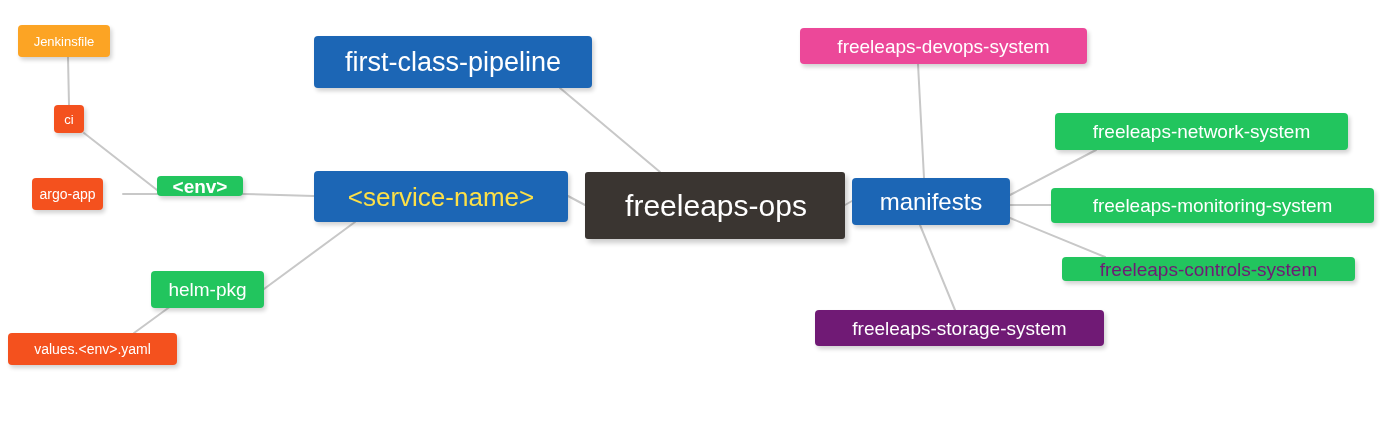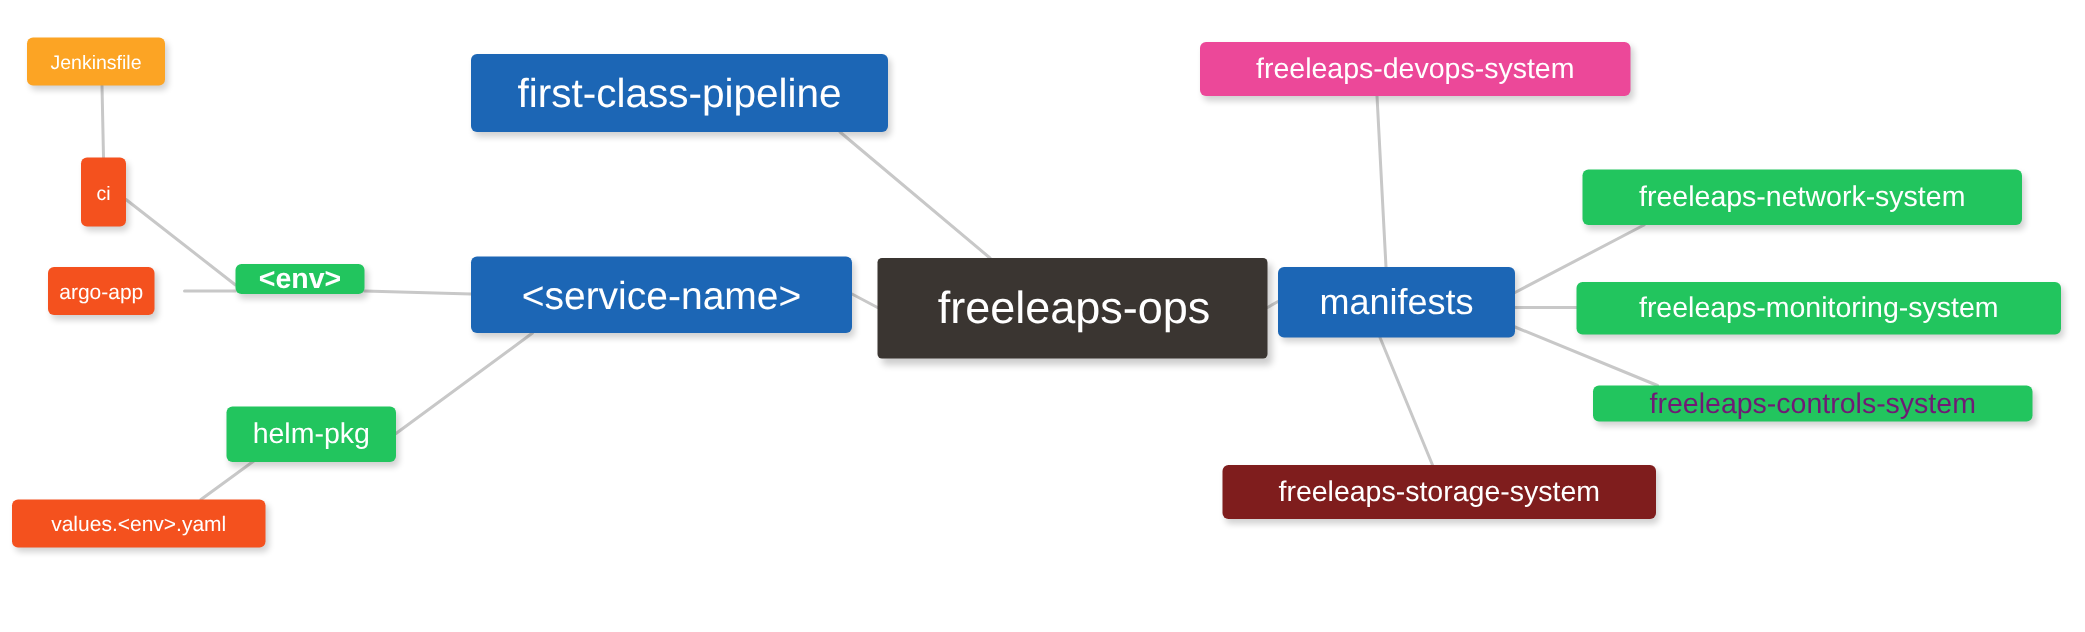--- a/index.html
+++ b/index.html
@@ -75,57 +75,57 @@
       <line x1="1010" y1="195" x2="1096" y2="150" stroke="#c8c8c8" stroke-width="2" stroke-linecap="round"></line>
       <line x1="1010" y1="205" x2="1051" y2="205" stroke="#c8c8c8" stroke-width="2" stroke-linecap="round"></line>
       <line x1="1010" y1="218" x2="1105" y2="257" stroke="#c8c8c8" stroke-width="2" stroke-linecap="round"></line>
       <line x1="920" y1="225" x2="955" y2="310" stroke="#c8c8c8" stroke-width="2" stroke-linecap="round"></line>
     </svg>
 
   <div id="node-layer">
       <div class="mm-node root" style="left: 585px; top: 172px; width: 260px; height: 67px; background: rgb(58, 53, 49); color: rgb(255, 255, 255); font-size: 30px;">
         <span class="mm-label">freeleaps-ops</span>
       </div>
-      <div class="mm-node" style="left: 314px; top: 171px; width: 254px; height: 51px; background: rgb(28, 102, 181); color: #ffffff; font-size: 26px;">
+      <div class="mm-node" style="left: 314px; top: 171px; width: 254px; height: 51px; background: rgb(28, 102, 181); color: #fde047; font-size: 26px;">
         <span class="mm-label">&lt;service-name&gt;</span>
       </div>
       <div class="mm-node" style="left: 314px; top: 36px; width: 278px; height: 52px; background: rgb(28, 102, 181); color: rgb(255, 255, 255); font-size: 27px;">
         <span class="mm-label">first-class-pipeline</span>
       </div>
       <div class="mm-node" style="left: 852px; top: 178px; width: 158px; height: 47px; background: rgb(28, 102, 181); color: rgb(255, 255, 255); font-size: 24px;">
         <span class="mm-label">manifests</span>
       </div>
       <div class="mm-node" style="left: 157px; top: 176px; width: 86px; height: 20px; background: rgb(34, 197, 94); color: rgb(255, 255, 255); font-size: 19px; font-weight: bold;">
         <span class="mm-label">&lt;env&gt;</span>
       </div>
       <div class="mm-node" style="left: 151px; top: 258px; width: 113px; height: 37px; background: rgb(34, 197, 94); color: rgb(255, 255, 255); font-size: 19px; margin-top: 13px;">
         <span class="mm-label">helm-pkg</span>
       </div>
       <div class="mm-node" style="left: 18px; top: 25px; width: 92px; height: 32px; background: rgb(252, 164, 36); color: rgb(255, 255, 255); font-size: 13px;">
         <span class="mm-label">Jenkinsfile</span>
       </div>
-      <div class="mm-node" style="left: 54px; top: 105px; width: 30px; height: 46px; background: rgb(244, 81, 30); color: rgb(255, 255, 255); font-size: 13px;">
+      <div class="mm-node" style="left: 54px; top: 105px; width: 30px; height: 28px; background: rgb(244, 81, 30); color: rgb(255, 255, 255); font-size: 13px;">
         <span class="mm-label">ci</span>
       </div>
       <div class="mm-node" style="left: 32px; top: 178px; width: 71px; height: 32px; background: rgb(244, 81, 30); color: rgb(255, 255, 255); font-size: 14px;">
         <span class="mm-label">argo-app</span>
       </div>
       <div class="mm-node" style="left: 8px; top: 333px; width: 169px; height: 32px; background: rgb(244, 81, 30); color: rgb(255, 255, 255); font-size: 14px;">
         <span class="mm-label">values.&lt;env&gt;.yaml</span>
       </div>
       <div class="mm-node" style="left: 800px; top: 28px; width: 287px; height: 36px; background: #ec4899; color: rgb(255, 255, 255); font-size: 19px;">
         <span class="mm-label">freeleaps-devops-system</span>
       </div>
       <div class="mm-node" style="left: 1055px; top: 113px; width: 293px; height: 37px; background: rgb(34, 197, 94); color: rgb(255, 255, 255); font-size: 19px;">
         <span class="mm-label">freeleaps-network-system</span>
       </div>
       <div class="mm-node" style="left: 1051px; top: 188px; width: 323px; height: 35px; background: rgb(34, 197, 94); color: rgb(255, 255, 255); font-size: 19px;">
         <span class="mm-label">freeleaps-monitoring-system</span>
       </div>
       <div class="mm-node" style="left: 1062px; top: 257px; width: 293px; height: 24px; background: rgb(34, 197, 94); color: #701a75; font-size: 19px;">
         <span class="mm-label">freeleaps-controls-system</span>
       </div>
-      <div class="mm-node" style="left: 815px; top: 310px; width: 289px; height: 36px; background: #7f1d1d; color: rgb(255, 255, 255); font-size: 19px;">
+      <div class="mm-node" style="left: 815px; top: 310px; width: 289px; height: 36px; background: #701a75; color: rgb(255, 255, 255); font-size: 19px;">
         <span class="mm-label">freeleaps-storage-system</span>
       </div>
     </div>
 
 </div>
 
 </body></html>

